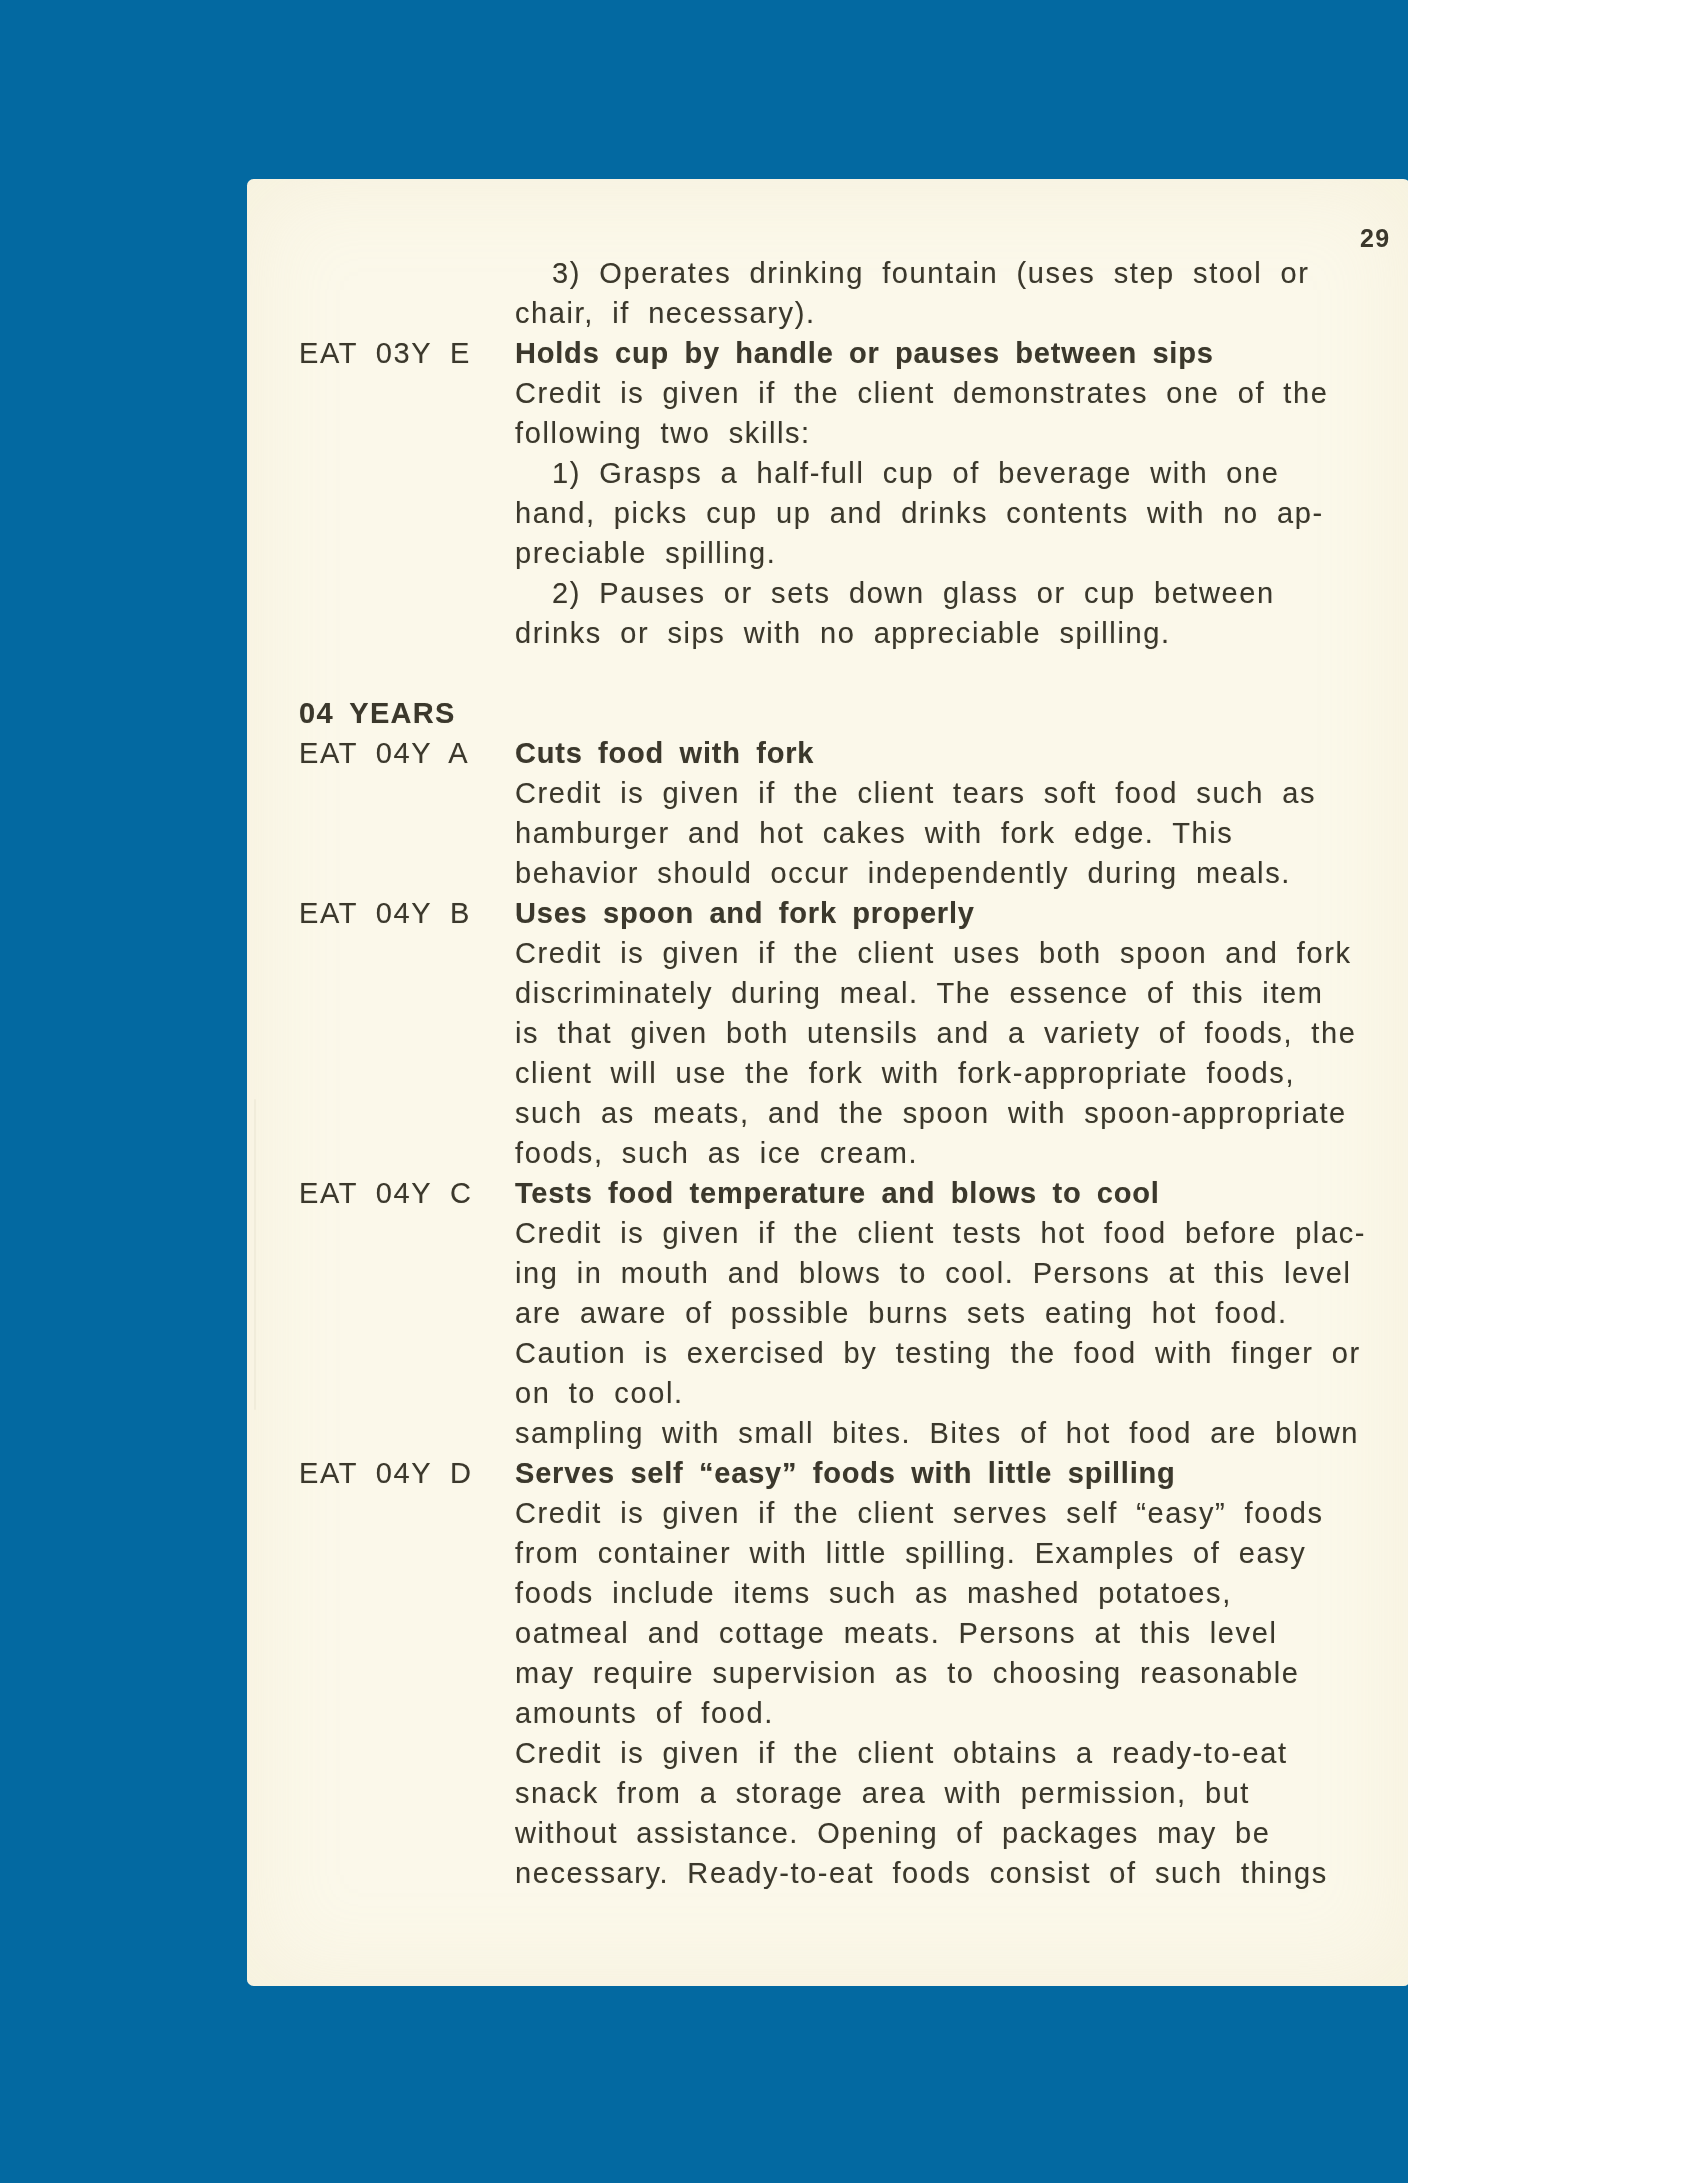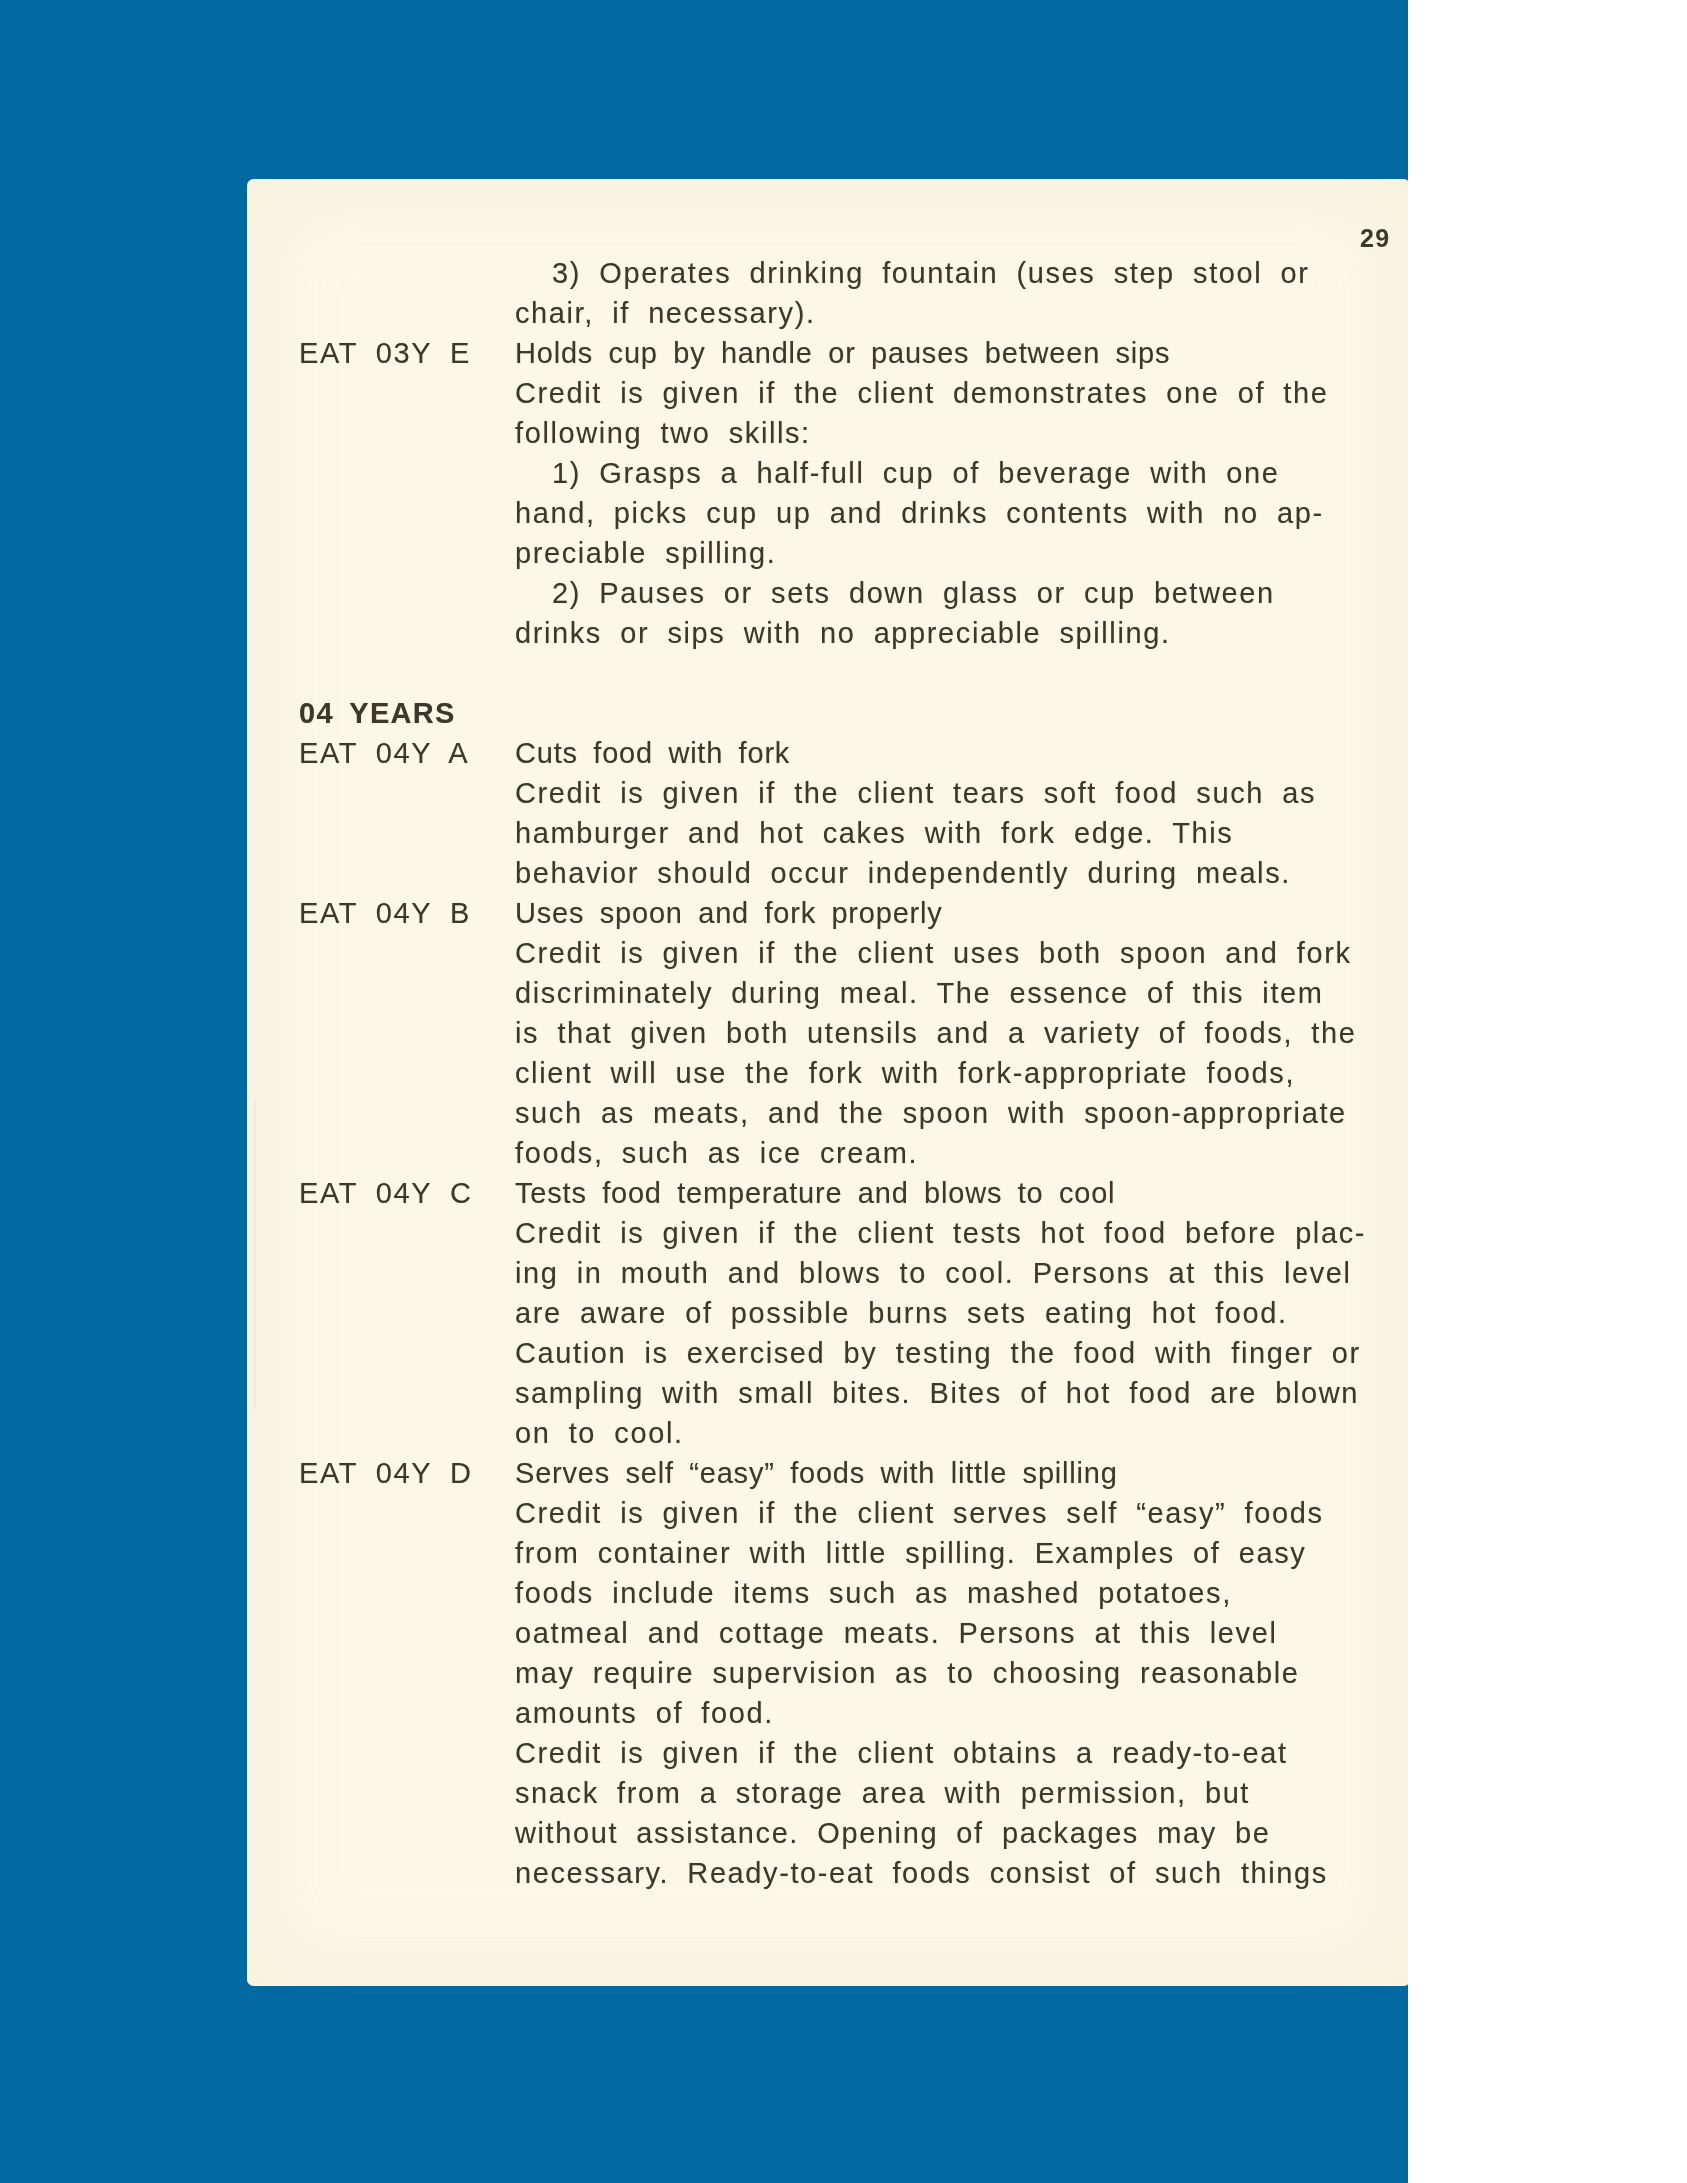--- a/index.html
+++ b/index.html
@@ -68,21 +68,21 @@
   .text {
     display: inline-block;
     margin-left: 228px;
     letter-spacing: 1.6px;
     word-spacing: 8.6px;
   }
   .text.indent {
     margin-left: 265px;
   }
   .text.bold {
-    font-weight: 400;
+    font-weight: 700;
     letter-spacing: 0.8px;
     word-spacing: 6.6px;
   }
   .crease {
     position: absolute;
     left: 6.6px;
     top: 920px;
     width: 2px;
     height: 311px;
     background: rgba(120, 112, 85, 0.06);
@@ -119,22 +119,22 @@
         <div class="row"><span class="text">discriminately during meal. The essence of this item</span></div>
         <div class="row"><span class="text">is that given both utensils and a variety of foods, the</span></div>
         <div class="row"><span class="text">client will use the fork with fork-appropriate foods,</span></div>
         <div class="row"><span class="text">such as meats, and the spoon with spoon-appropriate</span></div>
         <div class="row"><span class="text">foods, such as ice cream.</span></div>
         <div class="row"><span class="label">EAT 04Y C</span><span class="text bold">Tests food temperature and blows to cool</span></div>
         <div class="row"><span class="text">Credit is given if the client tests hot food before plac-</span></div>
         <div class="row"><span class="text">ing in mouth and blows to cool. Persons at this level</span></div>
         <div class="row"><span class="text">are aware of possible burns sets eating hot food.</span></div>
         <div class="row"><span class="text">Caution is exercised by testing the food with finger or</span></div>
+        <div class="row"><span class="text">on to cool.</span></div>
         <div class="row"><span class="text">sampling with small bites. Bites of hot food are blown</span></div>
-        <div class="row"><span class="text">on to cool.</span></div>
         <div class="row"><span class="label">EAT 04Y D</span><span class="text bold">Serves self “easy” foods with little spilling</span></div>
         <div class="row"><span class="text">Credit is given if the client serves self “easy” foods</span></div>
         <div class="row"><span class="text">from container with little spilling. Examples of easy</span></div>
         <div class="row"><span class="text">foods include items such as mashed potatoes,</span></div>
         <div class="row"><span class="text">oatmeal and cottage meats. Persons at this level</span></div>
         <div class="row"><span class="text">may require supervision as to choosing reasonable</span></div>
         <div class="row"><span class="text">amounts of food.</span></div>
         <div class="row"><span class="text">Credit is given if the client obtains a ready-to-eat</span></div>
         <div class="row"><span class="text">snack from a storage area with permission, but</span></div>
         <div class="row"><span class="text">without assistance. Opening of packages may be</span></div>

